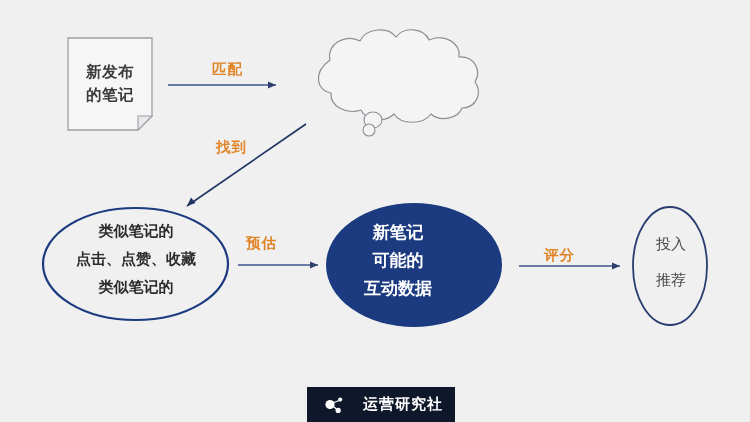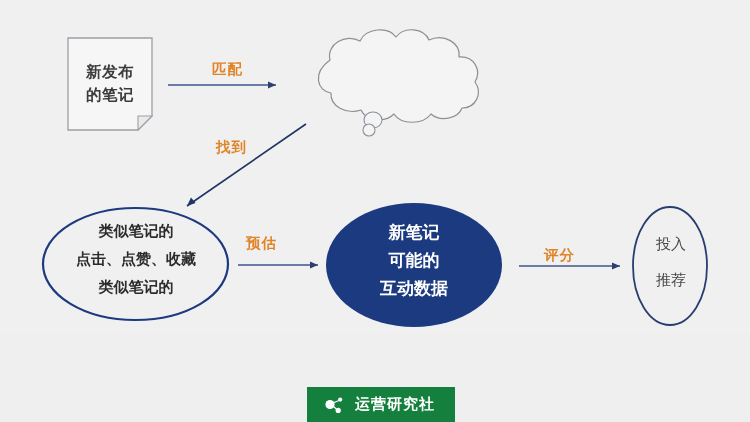--- a/index.html
+++ b/index.html
@@ -78,21 +78,21 @@
     font-weight: bold;
     color: #2b2b2b;
     line-height: 1;
   }
   .ell-left-text .ln { display: block; }
   .ell-left-text .ln + .ln { margin-top: 13px; }
   .ell-left-text .ln.wide { letter-spacing: 0px; }
 
   .ell-center-text {
     position: absolute;
-    left: 330px;
+    left: 314px;
     top: 224px;
     width: 168px;
     text-align: center;
     font-size: 17px;
     font-weight: bold;
     color: #ffffff;
     line-height: 1;
   }
   .ell-center-text .ln { display: block; }
   .ell-center-text .ln + .ln { margin-top: 11px; }
@@ -126,24 +126,24 @@
   .lbl-est    { left: 246px; top: 236px; }
   .lbl-score  { left: 544px; top: 248px; }
 
   
   .logo-bar {
     position: absolute;
     left: 307px;
     top: 387px;
     width: 148px;
     height: 35px;
-    background: #15803d;
+    background: #0f172a;
     display: flex;
     align-items: center;
-    gap: 8px;
+    gap: 16px;
     padding-left: 16px;
     box-sizing: border-box;
   }
   .logo-mark {
     width: 24px;
     height: 20px;
     flex: none;
   }
   .logo-text {
     font-size: 15px;

